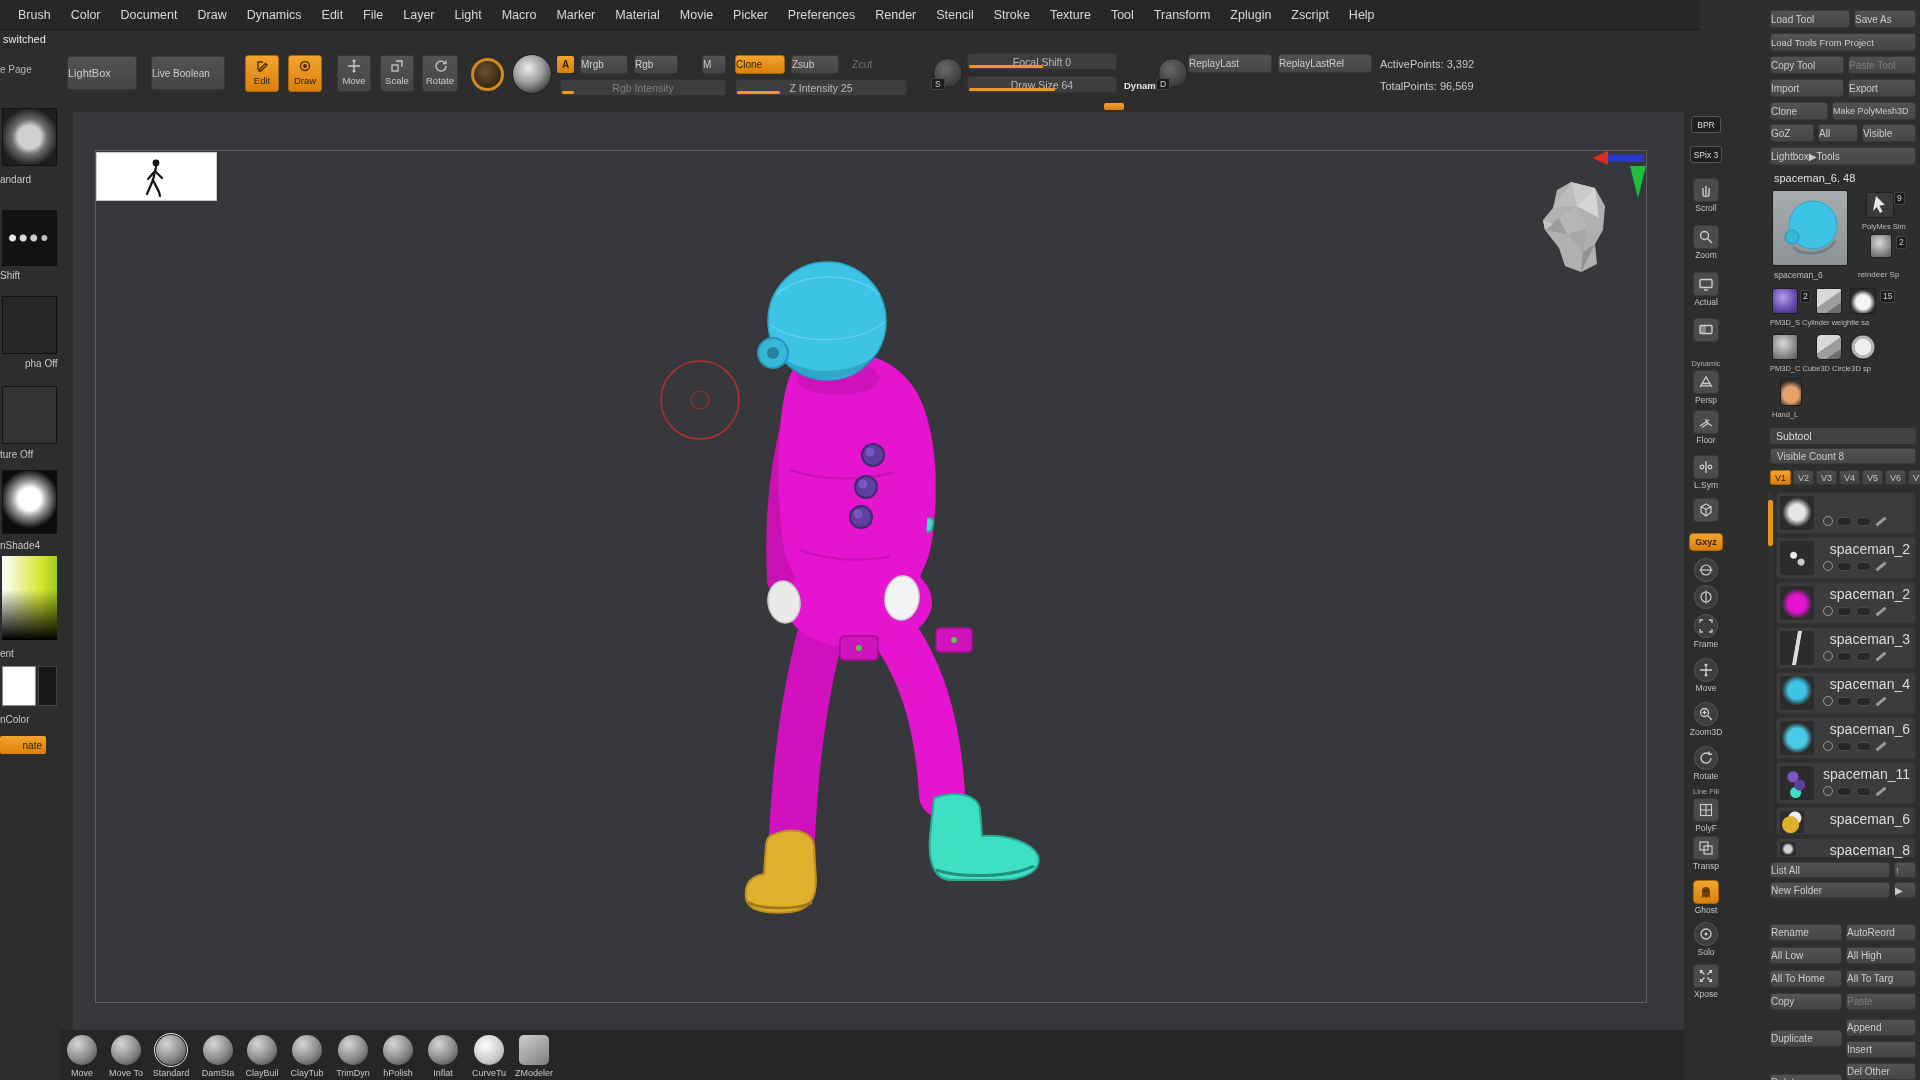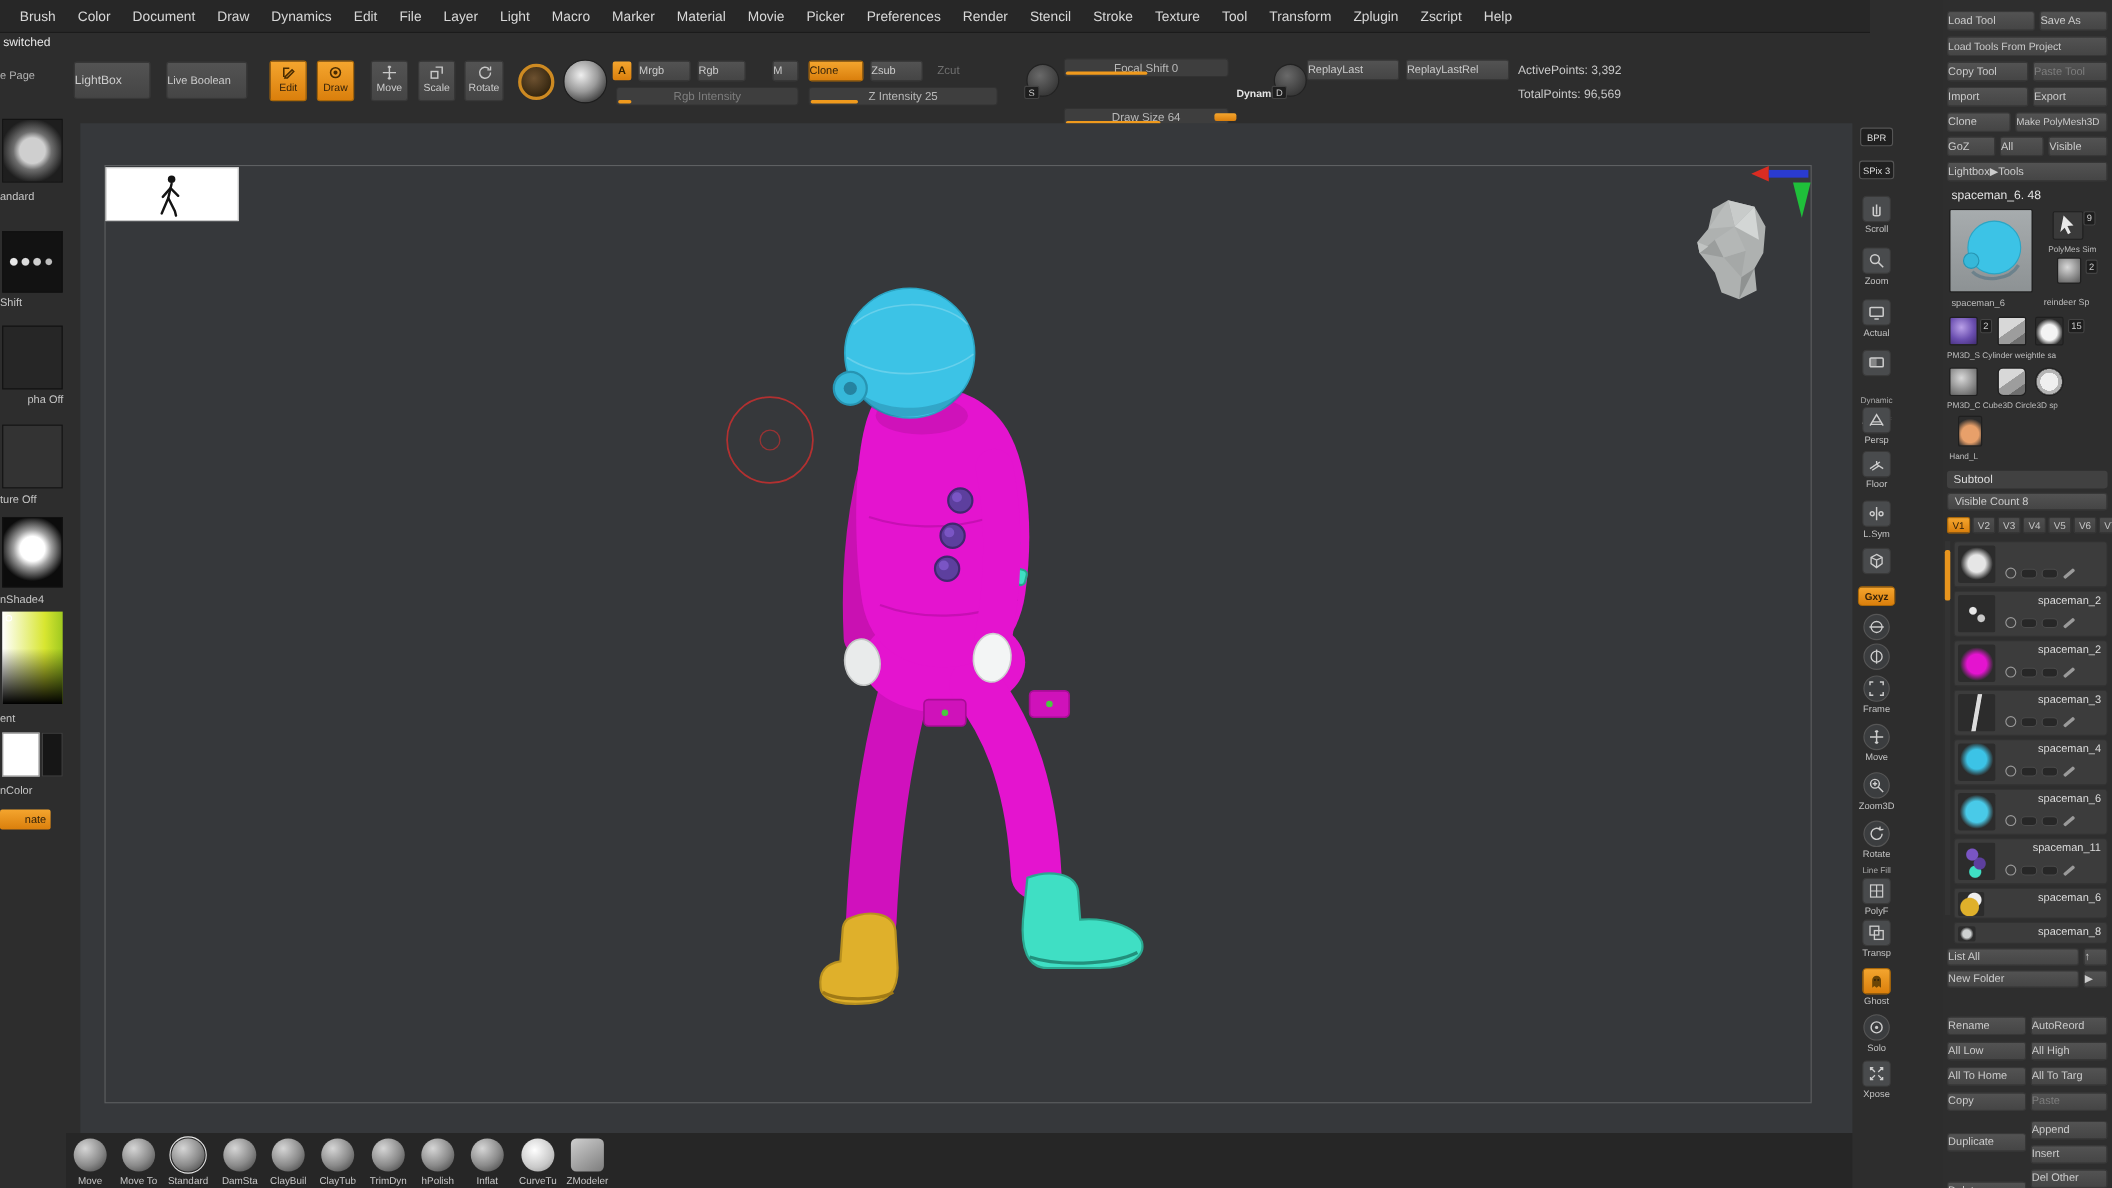--- a/index.html
+++ b/index.html
@@ -56,21 +56,21 @@
 .dbadge{position:absolute;background:#1d1d1d;color:#c9c9c9;font-size:8.5px;border:1px solid #444;
   border-radius:2px;padding:0 2px;line-height:11px;}
 .cap{position:absolute;font-size:7.5px;color:#bdbdbd;white-space:nowrap;}
 .tab{position:absolute;height:15px;width:21px;background:linear-gradient(#4e4e4e,#414141);
   border:1px solid #363636;border-radius:2px;font-size:9px;color:#c5c5c5;display:flex;
   align-items:center;justify-content:center;}
 .tab.active{background:linear-gradient(#f4a52e,#da7f0c);color:#30200a;border-color:#a96708;}
 .strow{position:absolute;left:1776px;width:140px;height:42px;background:#3c3c3c;
   border:1px solid #323232;border-radius:3px;}
 .stthumb{position:absolute;left:3px;top:3px;width:34px;height:34px;background:#2c2c2c;border-radius:2px;}
-.stname{position:absolute;right:5px;top:3px;font-size:10px;color:#dcdcdc;}
+.stname{position:absolute;right:5px;top:3px;font-size:14px;color:#dcdcdc;}
 .sticons{position:absolute;left:46px;top:23px;display:flex;align-items:center;gap:4px;}
 .eye{width:10px;height:10px;border:1.4px solid #9a9a9a;border-radius:50%;}
 .pill{width:15px;height:9px;background:#272727;border:1px solid #4a4a4a;border-radius:4px;}
 .pen{width:12px;height:3px;background:#9a9a9a;transform:rotate(-40deg);border-radius:1px;}
 
 .st-c0{background:radial-gradient(circle at 50% 48%,#e6e6e6 0 32%,#2c2c2c 60%);}
 .st-c1{background:#2c2c2c;background-image:radial-gradient(circle at 40% 42%,#e8e8e8 0 3px,transparent 4px),radial-gradient(circle at 62% 62%,#c9c9c9 0 3px,transparent 4px);}
 .st-c2{background:radial-gradient(circle at 50% 52%,#e414cf 0 36%,#2c2c2c 62%);}
 .st-c3{background:#2c2c2c;background-image:linear-gradient(100deg,transparent 44%,#ddd 46% 54%,transparent 56%);}
 .st-c4{background:radial-gradient(circle at 50% 42%,#3cc3e6 0 34%,#2c2c2c 58%);}
@@ -204,21 +204,21 @@
     <span class="fill" style="width:43px;"></span>
   </div>
 
   <div class="knob" style="left:933px;top:58px;">
       <span class="tag">S</span>
     </div>
   <div class="slider" style="left:967px;top:53px;width:150px;height:17px;">
     <span>Focal Shift 0</span>
     <span class="fill" style="width:74px;"></span>
   </div>
-  <div class="slider" style="left:967px;top:76px;width:150px;height:17px;margin-top:22px;">
+  <div class="slider" style="left:967px;top:76px;width:150px;height:17px;">
     <span>Draw Size 64</span>
     <span class="fill" style="width:86px;"></span>
   </div>
   <div class="plain" style="left:1124px;top:80px;font-size:9.5px;font-weight:bold;color:#e6e6e6;"><span>Dynamic</span></div>
   <div class="knob" style="left:1158px;top:58px;">
       <span class="tag">D</span>
     </div>
 
   <div class="btn small" style="left:1188px;top:54px;width:84px;height:19px;">
       <span>ReplayLast</span>

